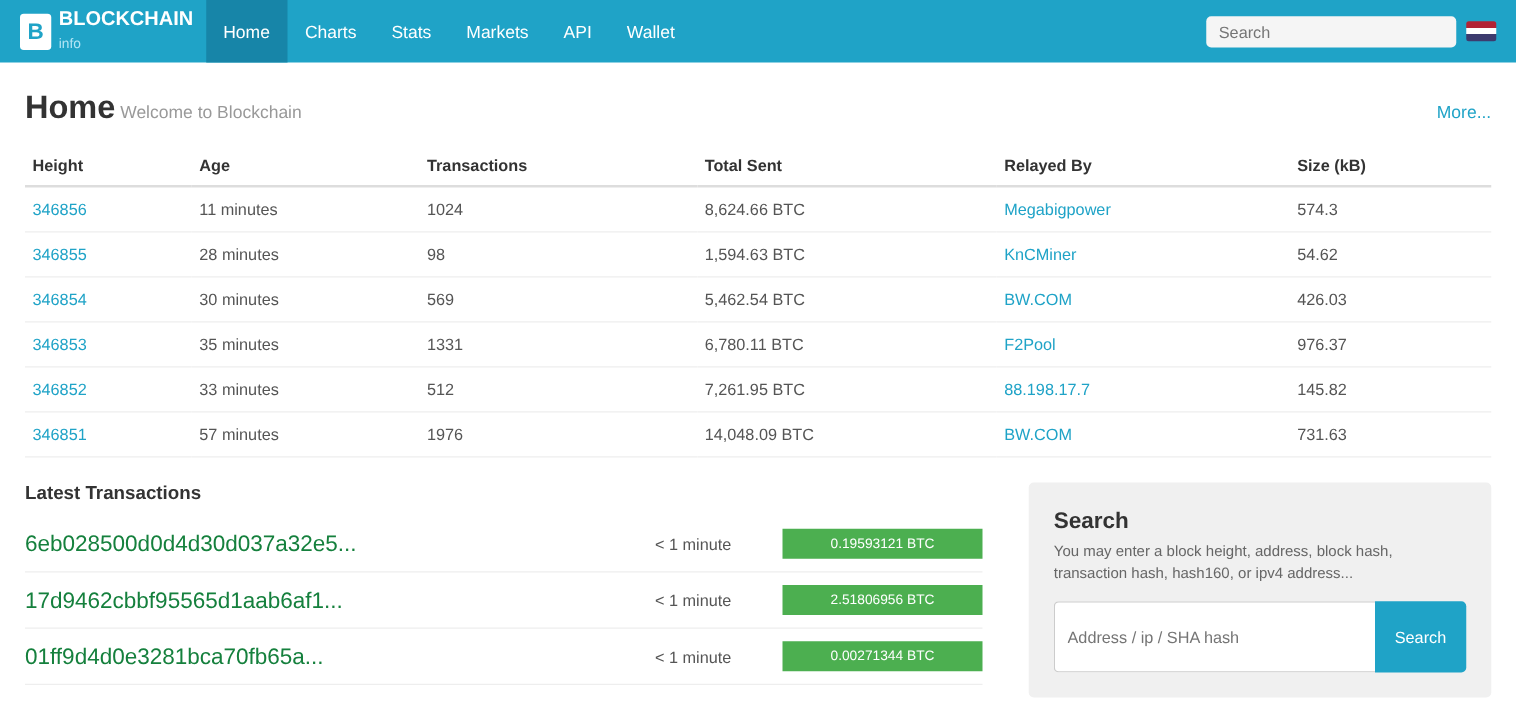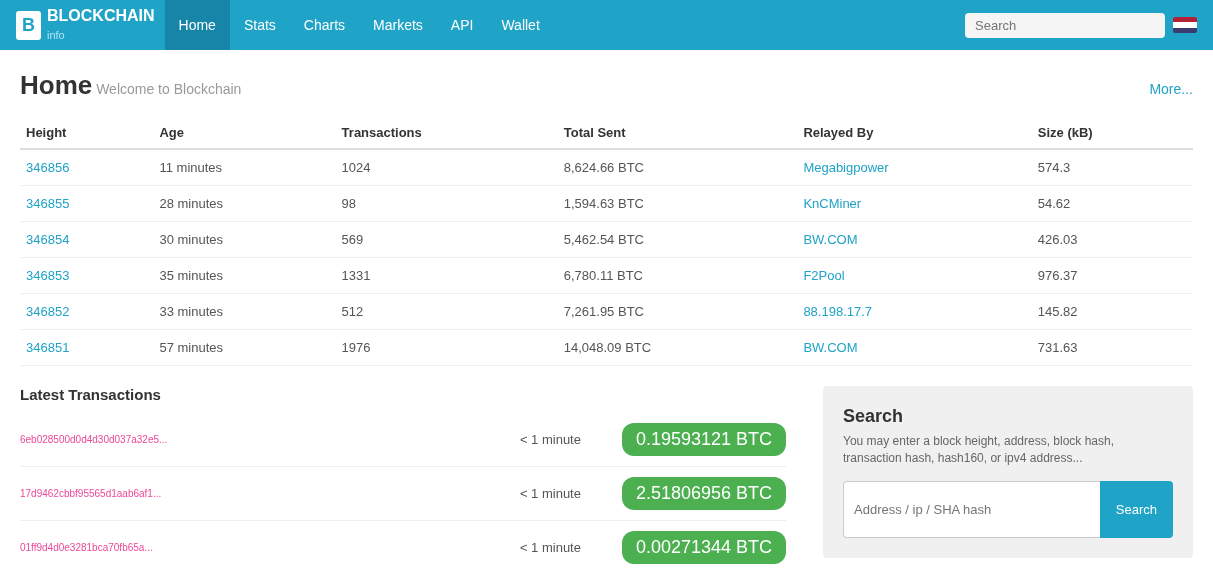--- a/index.html
+++ b/index.html
@@ -148,40 +148,40 @@
       color: #333;
     }
     .tx-row {
       display: flex;
       align-items: center;
       gap: 12px;
       padding: 10px 0;
       border-bottom: 1px solid #eee;
     }
     .tx-hash {
-      color: #ec4899;
+      color: #15803d;
       text-decoration: none;
-      font-size: 10px;
+      font-size: 18px;
       flex: 1;
       white-space: nowrap;
       overflow: hidden;
       text-overflow: ellipsis;
     }
     .tx-time {
       color: #555;
       font-size: 13px;
       white-space: nowrap;
       min-width: 90px;
     }
     .tx-amount {
       background: #4caf50;
       color: #fff;
       padding: 6px 14px;
-      border-radius: 12px;
-      font-size: 18px;
+      border-radius: 0;
+      font-size: 11px;
       white-space: nowrap;
       min-width: 160px;
       text-align: center;
     }
 
     
     .search-box {
       width: 370px;
       background: #f0f0f0;
       border-radius: 4px;
@@ -229,22 +229,22 @@
 <nav>
   <div class="nav-logo">
     <div class="nav-logo-box">B</div>
     <div class="nav-logo-text">
       <span>BLOCKCHAIN</span><br>
       <span class="nav-logo-sub">info</span>
     </div>
   </div>
   <div class="nav-links">
     <a class="nav-link active" href="#">Home</a>
+    <a class="nav-link" href="#">Charts</a>
     <a class="nav-link" href="#">Stats</a>
-    <a class="nav-link" href="#">Charts</a>
     <a class="nav-link" href="#">Markets</a>
     <a class="nav-link" href="#">API</a>
     <a class="nav-link" href="#">Wallet</a>
   </div>
   <div class="nav-right">
     <input class="nav-search" type="text" placeholder="Search" style="">
     <span class="flag-icon"></span>
   </div>
 </nav>
 

